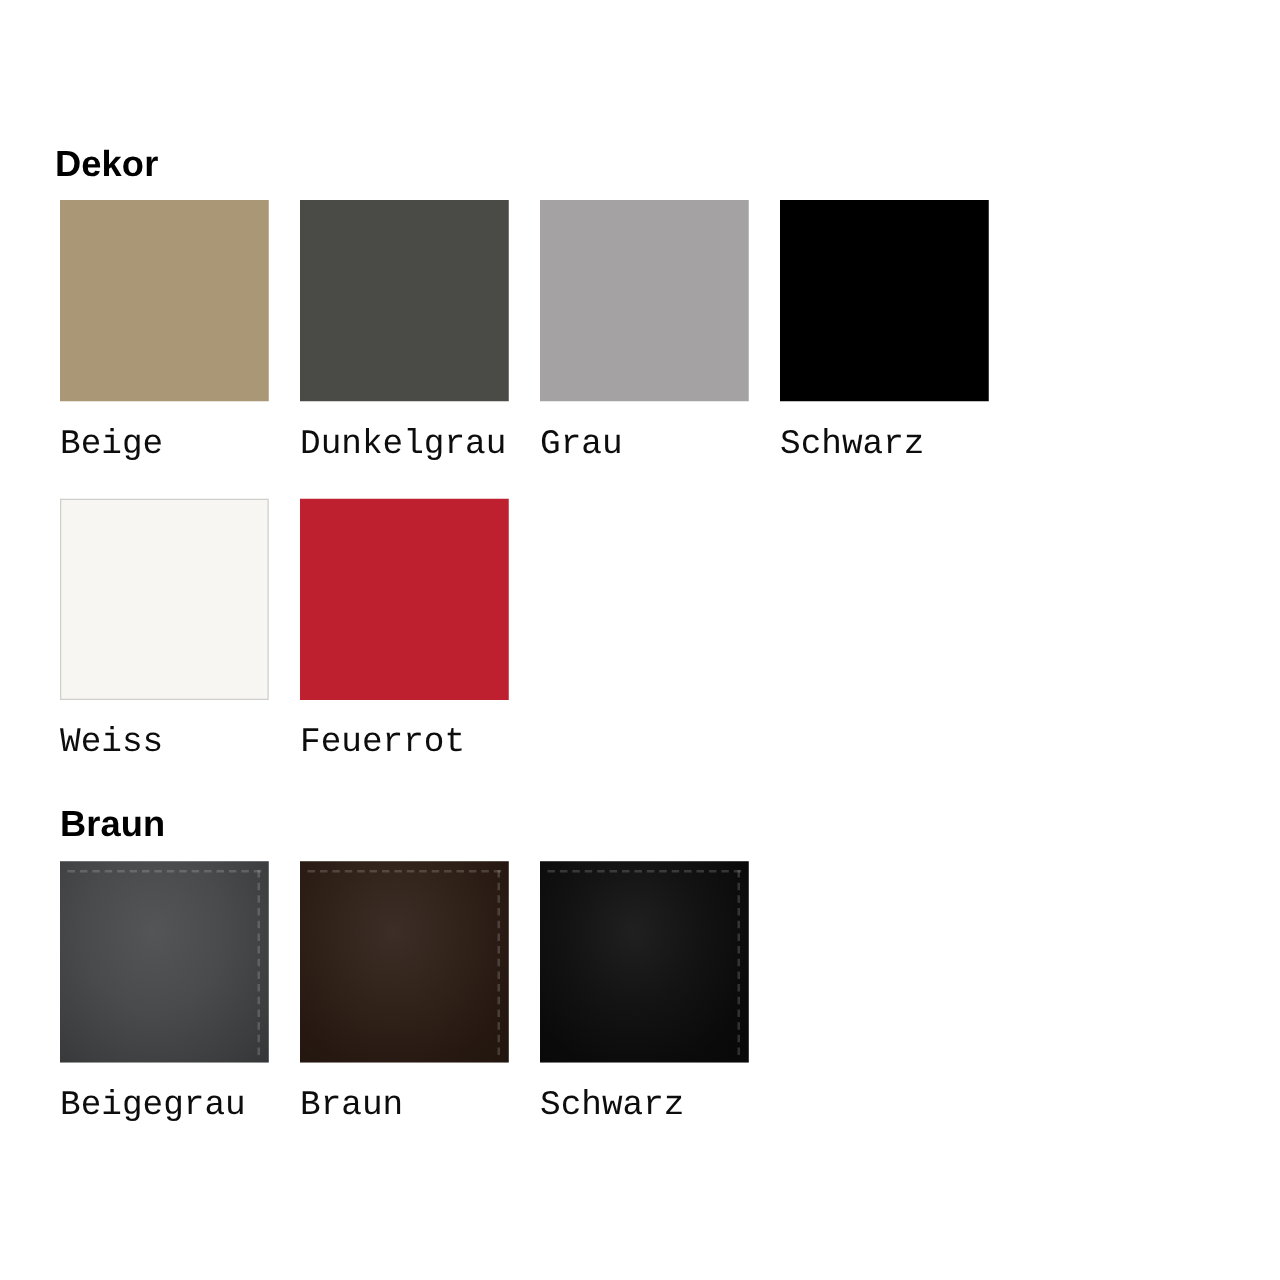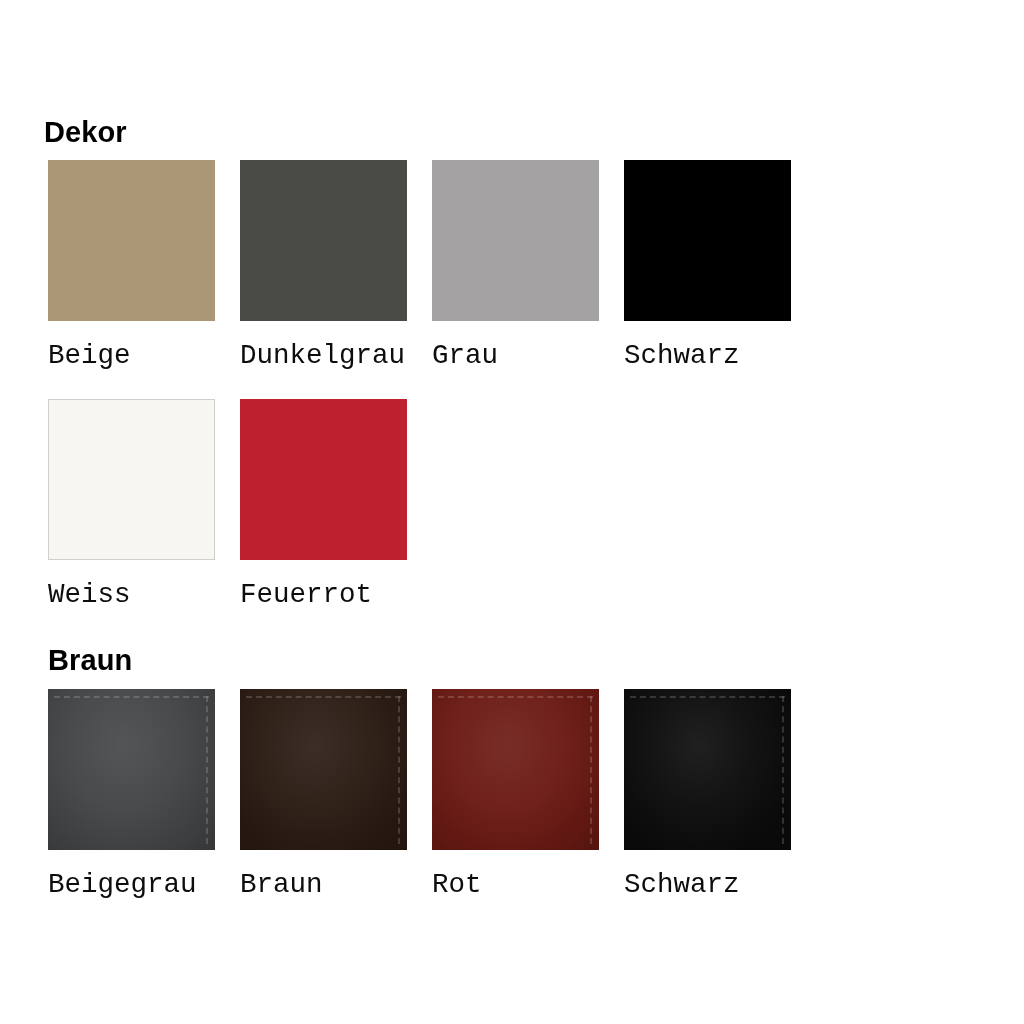--- a/index.html
+++ b/index.html
@@ -170,30 +170,20 @@
         <div class="swatch-chip leather" style="background: rgb(42, 27, 18);">
           <div class="sheen" style="background: radial-gradient(at 45% 35%, rgba(255, 255, 255, 0.086) 0%, rgba(255, 255, 255, 0.03) 42%, rgba(0, 0, 0, 0.1) 78%, rgba(0, 0, 0, 0.22) 100%);"></div>
           <div class="stitch-top"></div>
           <div class="stitch-right"></div>
         </div>
         <div class="row-labels">
           <div class="swatch-label">Braun</div>
         </div>
       </div>
       <div class="swatch-cell">
-        <div class="swatch-chip leather" style="background: rgb(107, 26, 19);">
-          <div class="sheen" style="background: radial-gradient(at 45% 35%, rgba(255, 255, 255, 0.086) 0%, rgba(255, 255, 255, 0.03) 42%, rgba(0, 0, 0, 0.1) 78%, rgba(0, 0, 0, 0.22) 100%);"></div>
-          <div class="stitch-top"></div>
-          <div class="stitch-right"></div>
-        </div>
-        <div class="row-labels">
-          <div class="swatch-label">Rot</div>
-        </div>
-      </div>
-      <div class="swatch-cell">
         <div class="swatch-chip leather" style="background: rgb(11, 11, 11);">
           <div class="sheen" style="background: radial-gradient(at 45% 35%, rgba(255, 255, 255, 0.086) 0%, rgba(255, 255, 255, 0.03) 42%, rgba(0, 0, 0, 0.1) 78%, rgba(0, 0, 0, 0.22) 100%);"></div>
           <div class="stitch-top"></div>
           <div class="stitch-right"></div>
         </div>
         <div class="row-labels">
           <div class="swatch-label">Schwarz</div>
         </div>
       </div>
     </div>

